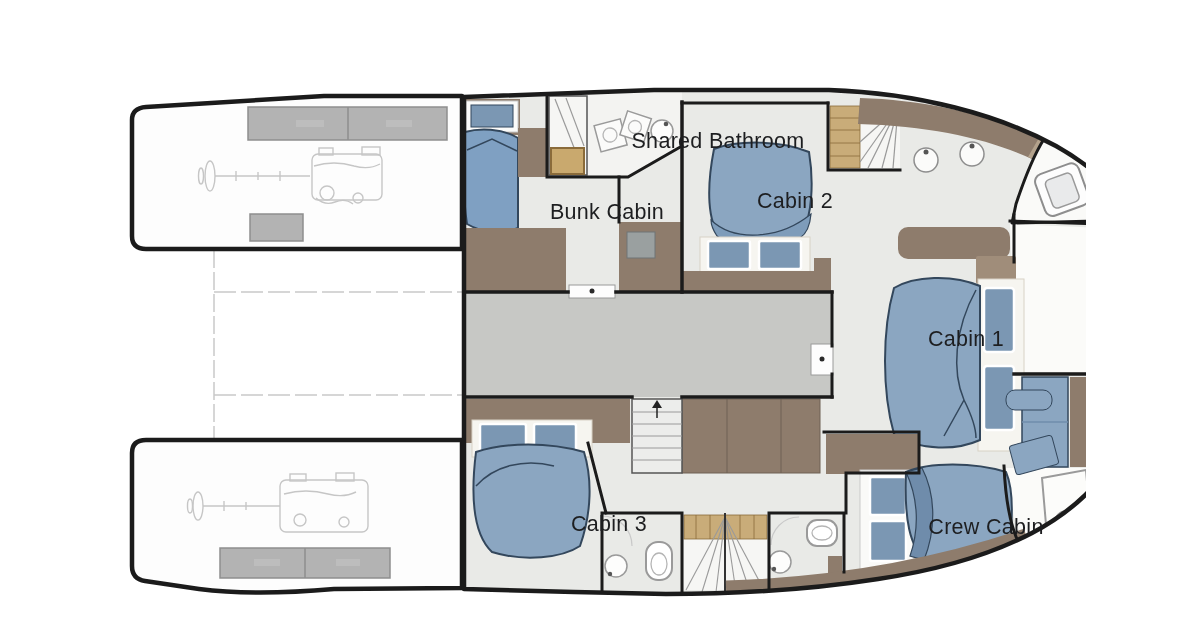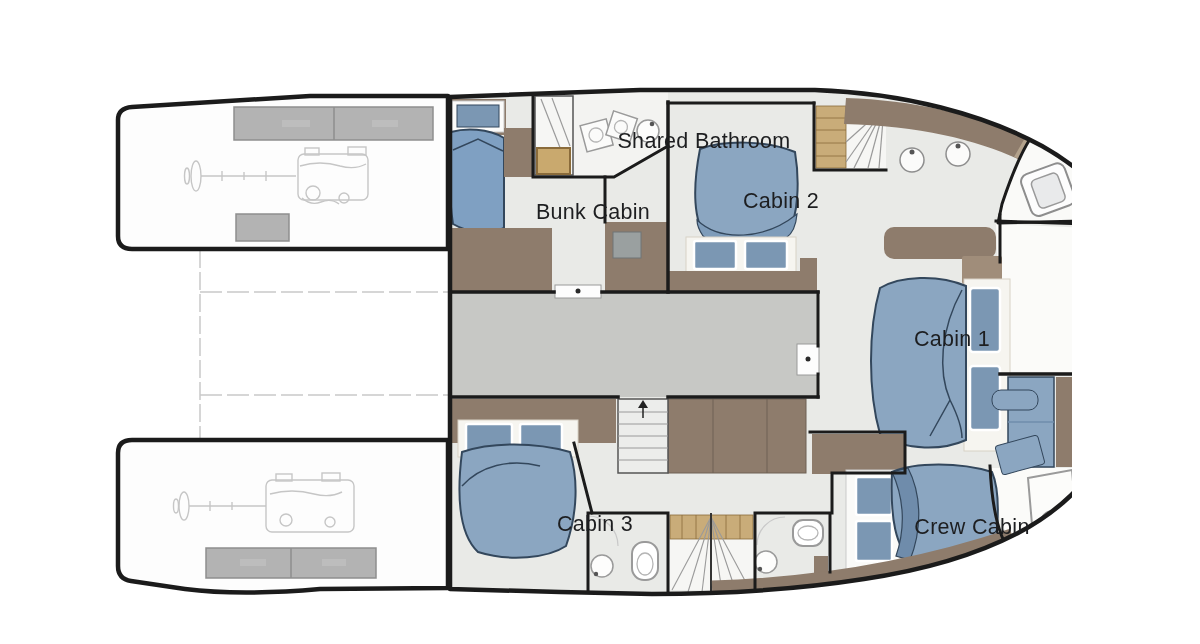--- a/index.html
+++ b/index.html
@@ -1,17 +1,17 @@
 <!DOCTYPE html>
 <html><head>
 <meta charset="utf-8">
 <style>
   html,body{margin:0;padding:0;background:#ffffff;}
   .stage{position:relative;width:1072px;height:644px;background:#ffffff;overflow:hidden;
-         font-family:"Liberation Sans", sans-serif;}
+         font-family:"Liberation Sans", sans-serif;padding-left:14px;}
   svg{display:block;}
   .room-label{font-family:"Liberation Sans", sans-serif;font-size:21.5px;fill:#1d1e20;
               letter-spacing:.3px;}
   .wall{stroke:#1b1b1b;stroke-linecap:square;fill:none;}
   .faint{stroke:#c9c9c9;stroke-width:1.5;}
   .sketch{stroke:#c6c6c6;stroke-width:1.4;fill:none;}
 </style>
 </head>
 <body>
 

